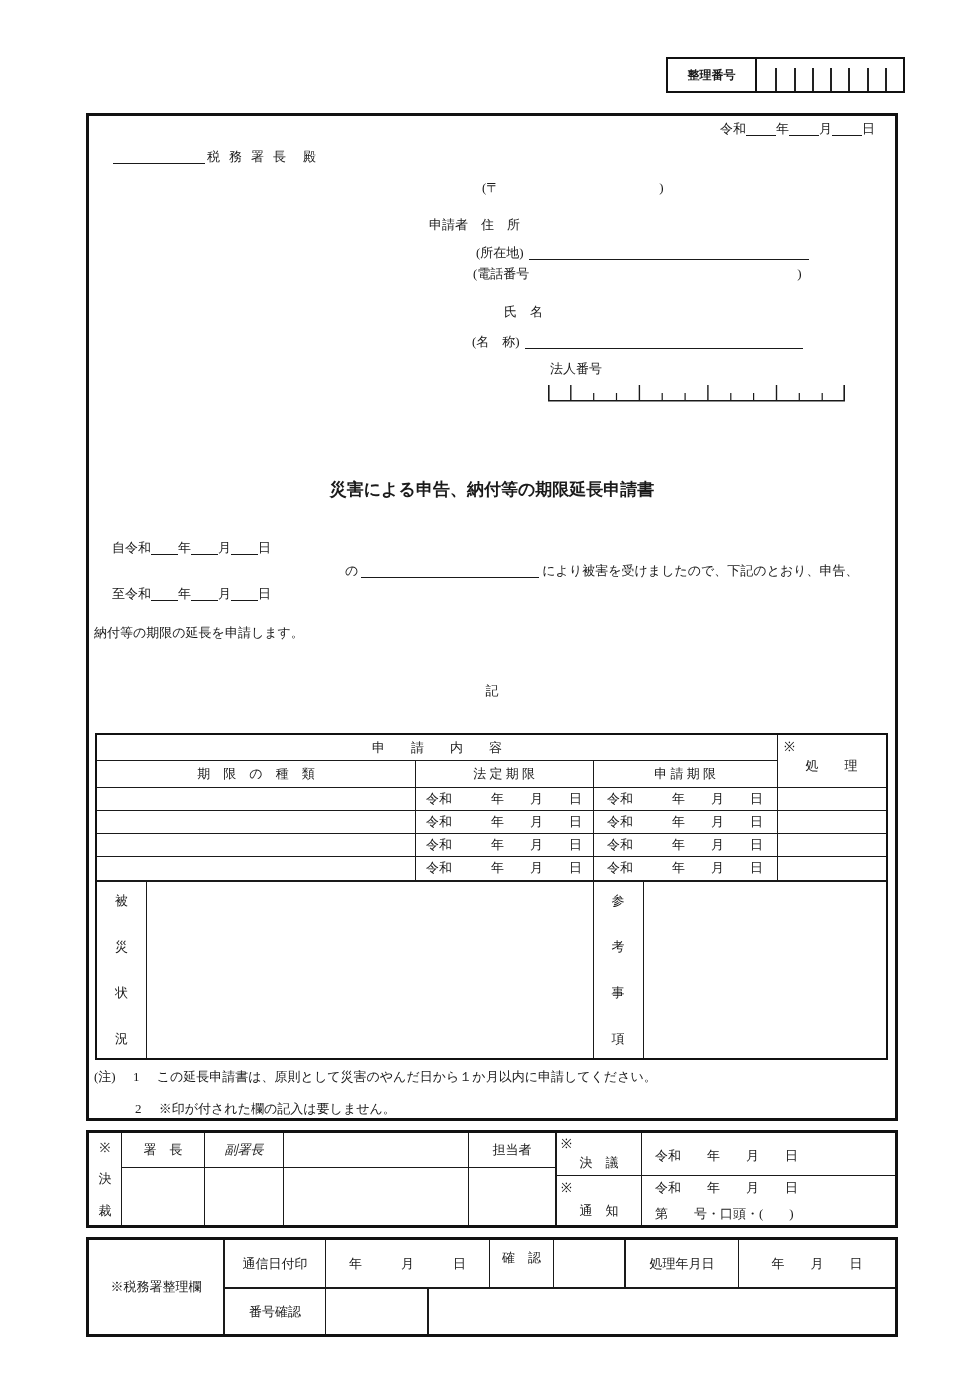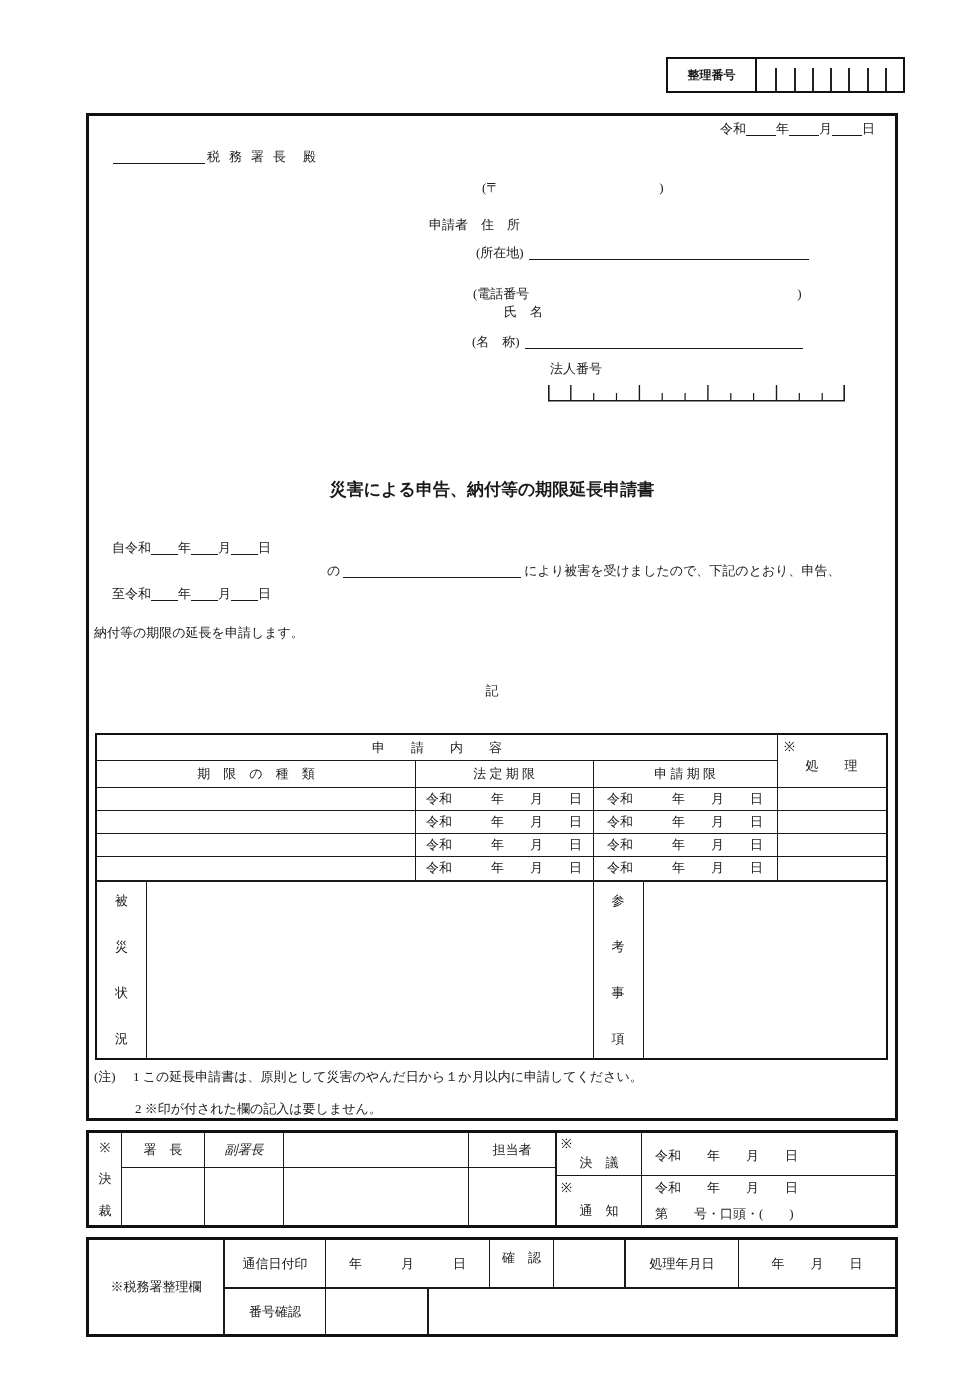--- a/index.html
+++ b/index.html
@@ -59,21 +59,21 @@
     <div class="abs nowrap" style="top:63px;left:393px;">
       <span>(〒</span><span class="gap" style="width:160px;"></span><span>)</span>
     </div>
 
     <div class="abs nowrap" style="top:100px;left:340px;">申請者　住　所</div>
 
     <div class="abs nowrap" style="top:128px;left:387px;">
       <span>(所在地)</span><span class="u" style="width:280px;margin-left:5px;"></span>
     </div>
 
-    <div class="abs nowrap" style="top:169px;left:384px;">
+    <div class="abs nowrap" style="top:149px;left:384px;">
       <span>(電話番号</span><span class="gap" style="width:268px;"></span><span>)</span>
     </div>
 
     <div class="abs nowrap" style="top:187px;left:415px;">氏　名</div>
 
     <div class="abs nowrap" style="top:217px;left:383px;">
       <span>(名　称)</span><span class="u" style="width:278px;margin-left:5px;"></span>
     </div>
 
     <div class="abs nowrap" style="top:244px;left:461px;">法人番号</div>
@@ -97,21 +97,21 @@
 
     <div class="abs sans" style="top:362px;left:0;width:100%;text-align:center;font-weight:bold;font-size:17px;">災害による申告、納付等の期限延長申請書</div>
 
     <div class="abs nowrap" style="top:423px;left:23px;">
       <span>自令和</span><span class="u" style="width:27px;"></span><span>年</span><span class="u" style="width:27px;"></span><span>月</span><span class="u" style="width:27px;"></span><span>日</span>
     </div>
     <div class="abs nowrap" style="top:469px;left:23px;">
       <span>至令和</span><span class="u" style="width:27px;"></span><span>年</span><span class="u" style="width:27px;"></span><span>月</span><span class="u" style="width:27px;"></span><span>日</span>
     </div>
 
-    <div class="abs nowrap" style="top:446px;left:238px;">
+    <div class="abs nowrap" style="top:446px;left:256px;">
       <span>の</span><span class="u" style="width:178px;margin-left:3px;margin-right:3px;"></span><span>により被害を受けましたので、下記のとおり、申告、</span>
     </div>
     <div class="abs nowrap" style="top:508px;left:5px;">納付等の期限の延長を申請します。</div>
 
     <div class="abs" style="top:566px;left:0;width:100%;text-align:center;">記</div>
 
     <div class="abs" style="left:6px;top:617px;width:793px;height:327px;border:2px solid #111;box-sizing:border-box;">
 
       <div class="ln" style="left:0;top:25px;width:680px;height:1px;"></div>
       <div class="ln" style="left:0;top:52px;width:789px;height:1px;"></div>
@@ -157,25 +157,25 @@
         <span>考</span>
         <span>事</span>
         <span>項</span>
       </div>
       <div class="abs" style="left:547px;top:147px;width:242px;height:176px;"></div>
     </div>
 
     <div class="abs nowrap" style="top:952px;left:5px;">
       <span>(注)</span>
       <span style="margin-left:14px;">1</span>
-      <span style="">この延長申請書は、原則として災害のやんだ日から１か月以内に申請してください。</span>
+      <span style="margin-left:14px;">この延長申請書は、原則として災害のやんだ日から１か月以内に申請してください。</span>
     </div>
     <div class="abs nowrap" style="top:984px;left:46px;">
       <span>2</span>
-      <span style="">※印が付された欄の記入は要しません。</span>
+      <span style="margin-left:14px;">※印が付された欄の記入は要しません。</span>
     </div>
   </div>
 
   <div class="box" style="left:86px;top:1130px;width:812px;height:98px;">
     <div class="ln" style="left:32px;top:0;width:1px;height:92px;"></div>
     <div class="ln" style="left:115px;top:0;width:1px;height:92px;"></div>
     <div class="ln" style="left:194px;top:0;width:1px;height:92px;"></div>
     <div class="ln" style="left:379px;top:0;width:1px;height:92px;"></div>
     <div class="ln" style="left:466px;top:0;width:2px;height:92px;"></div>
     <div class="ln" style="left:552px;top:0;width:1px;height:92px;"></div>

